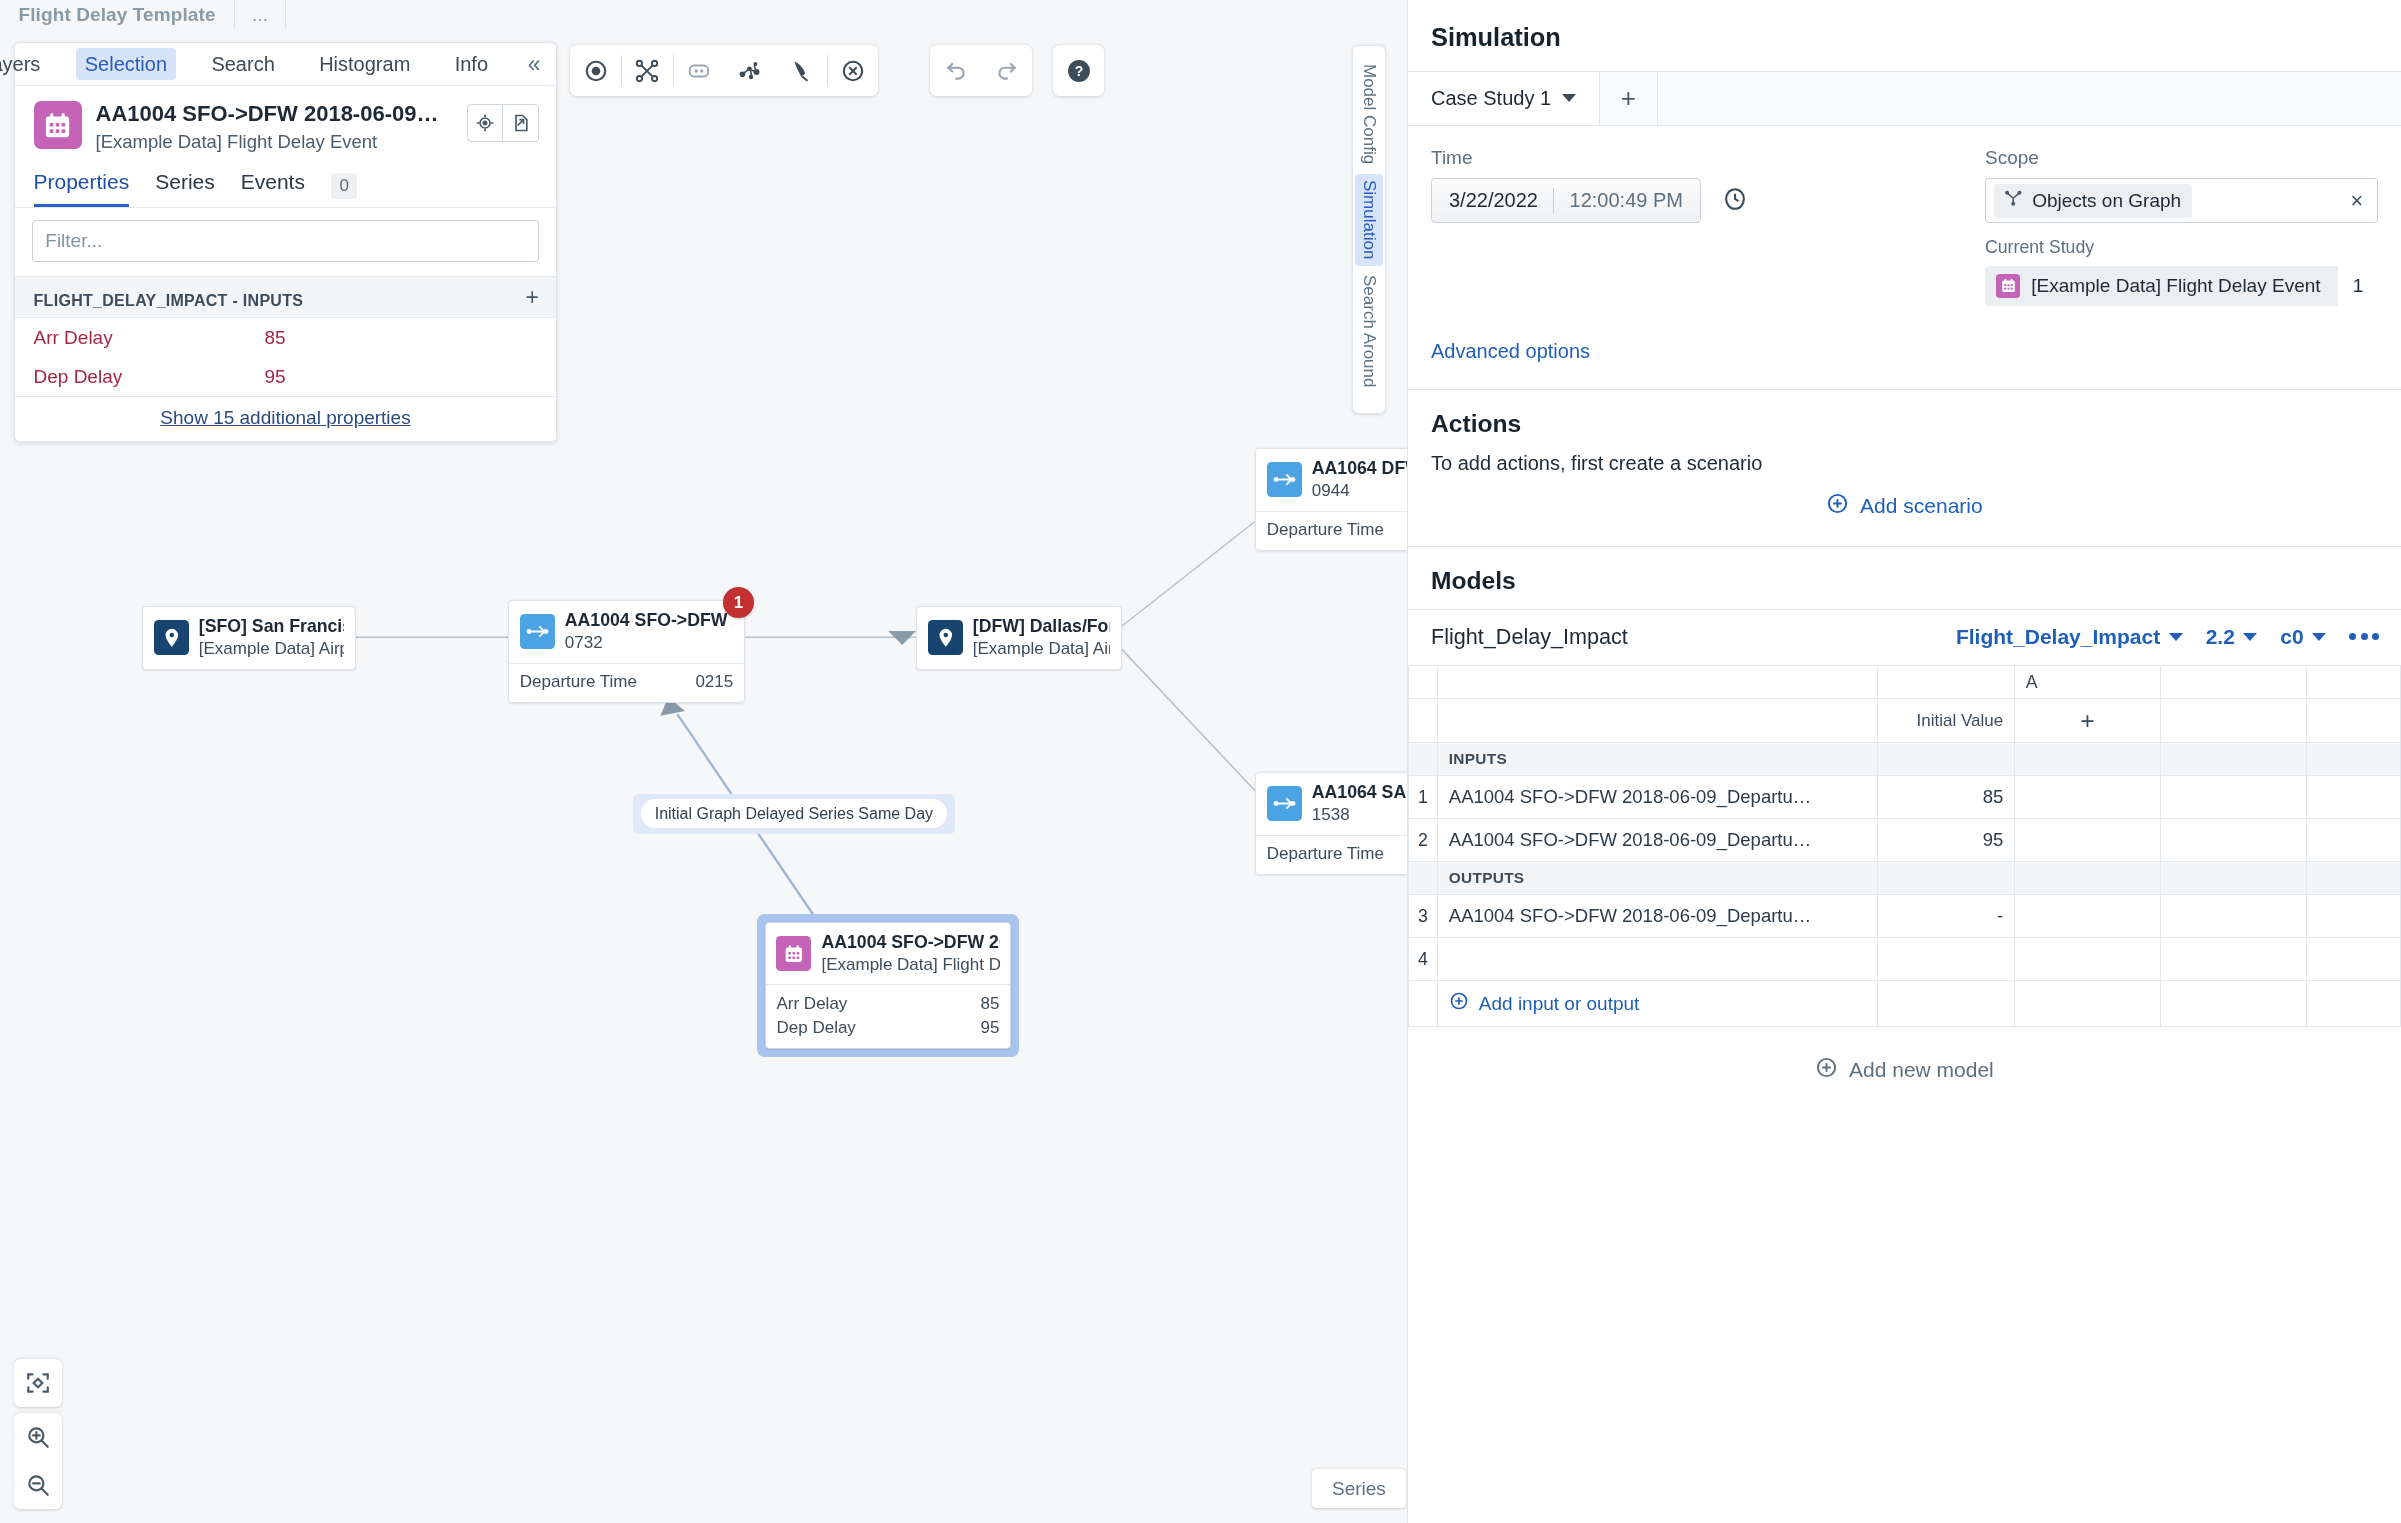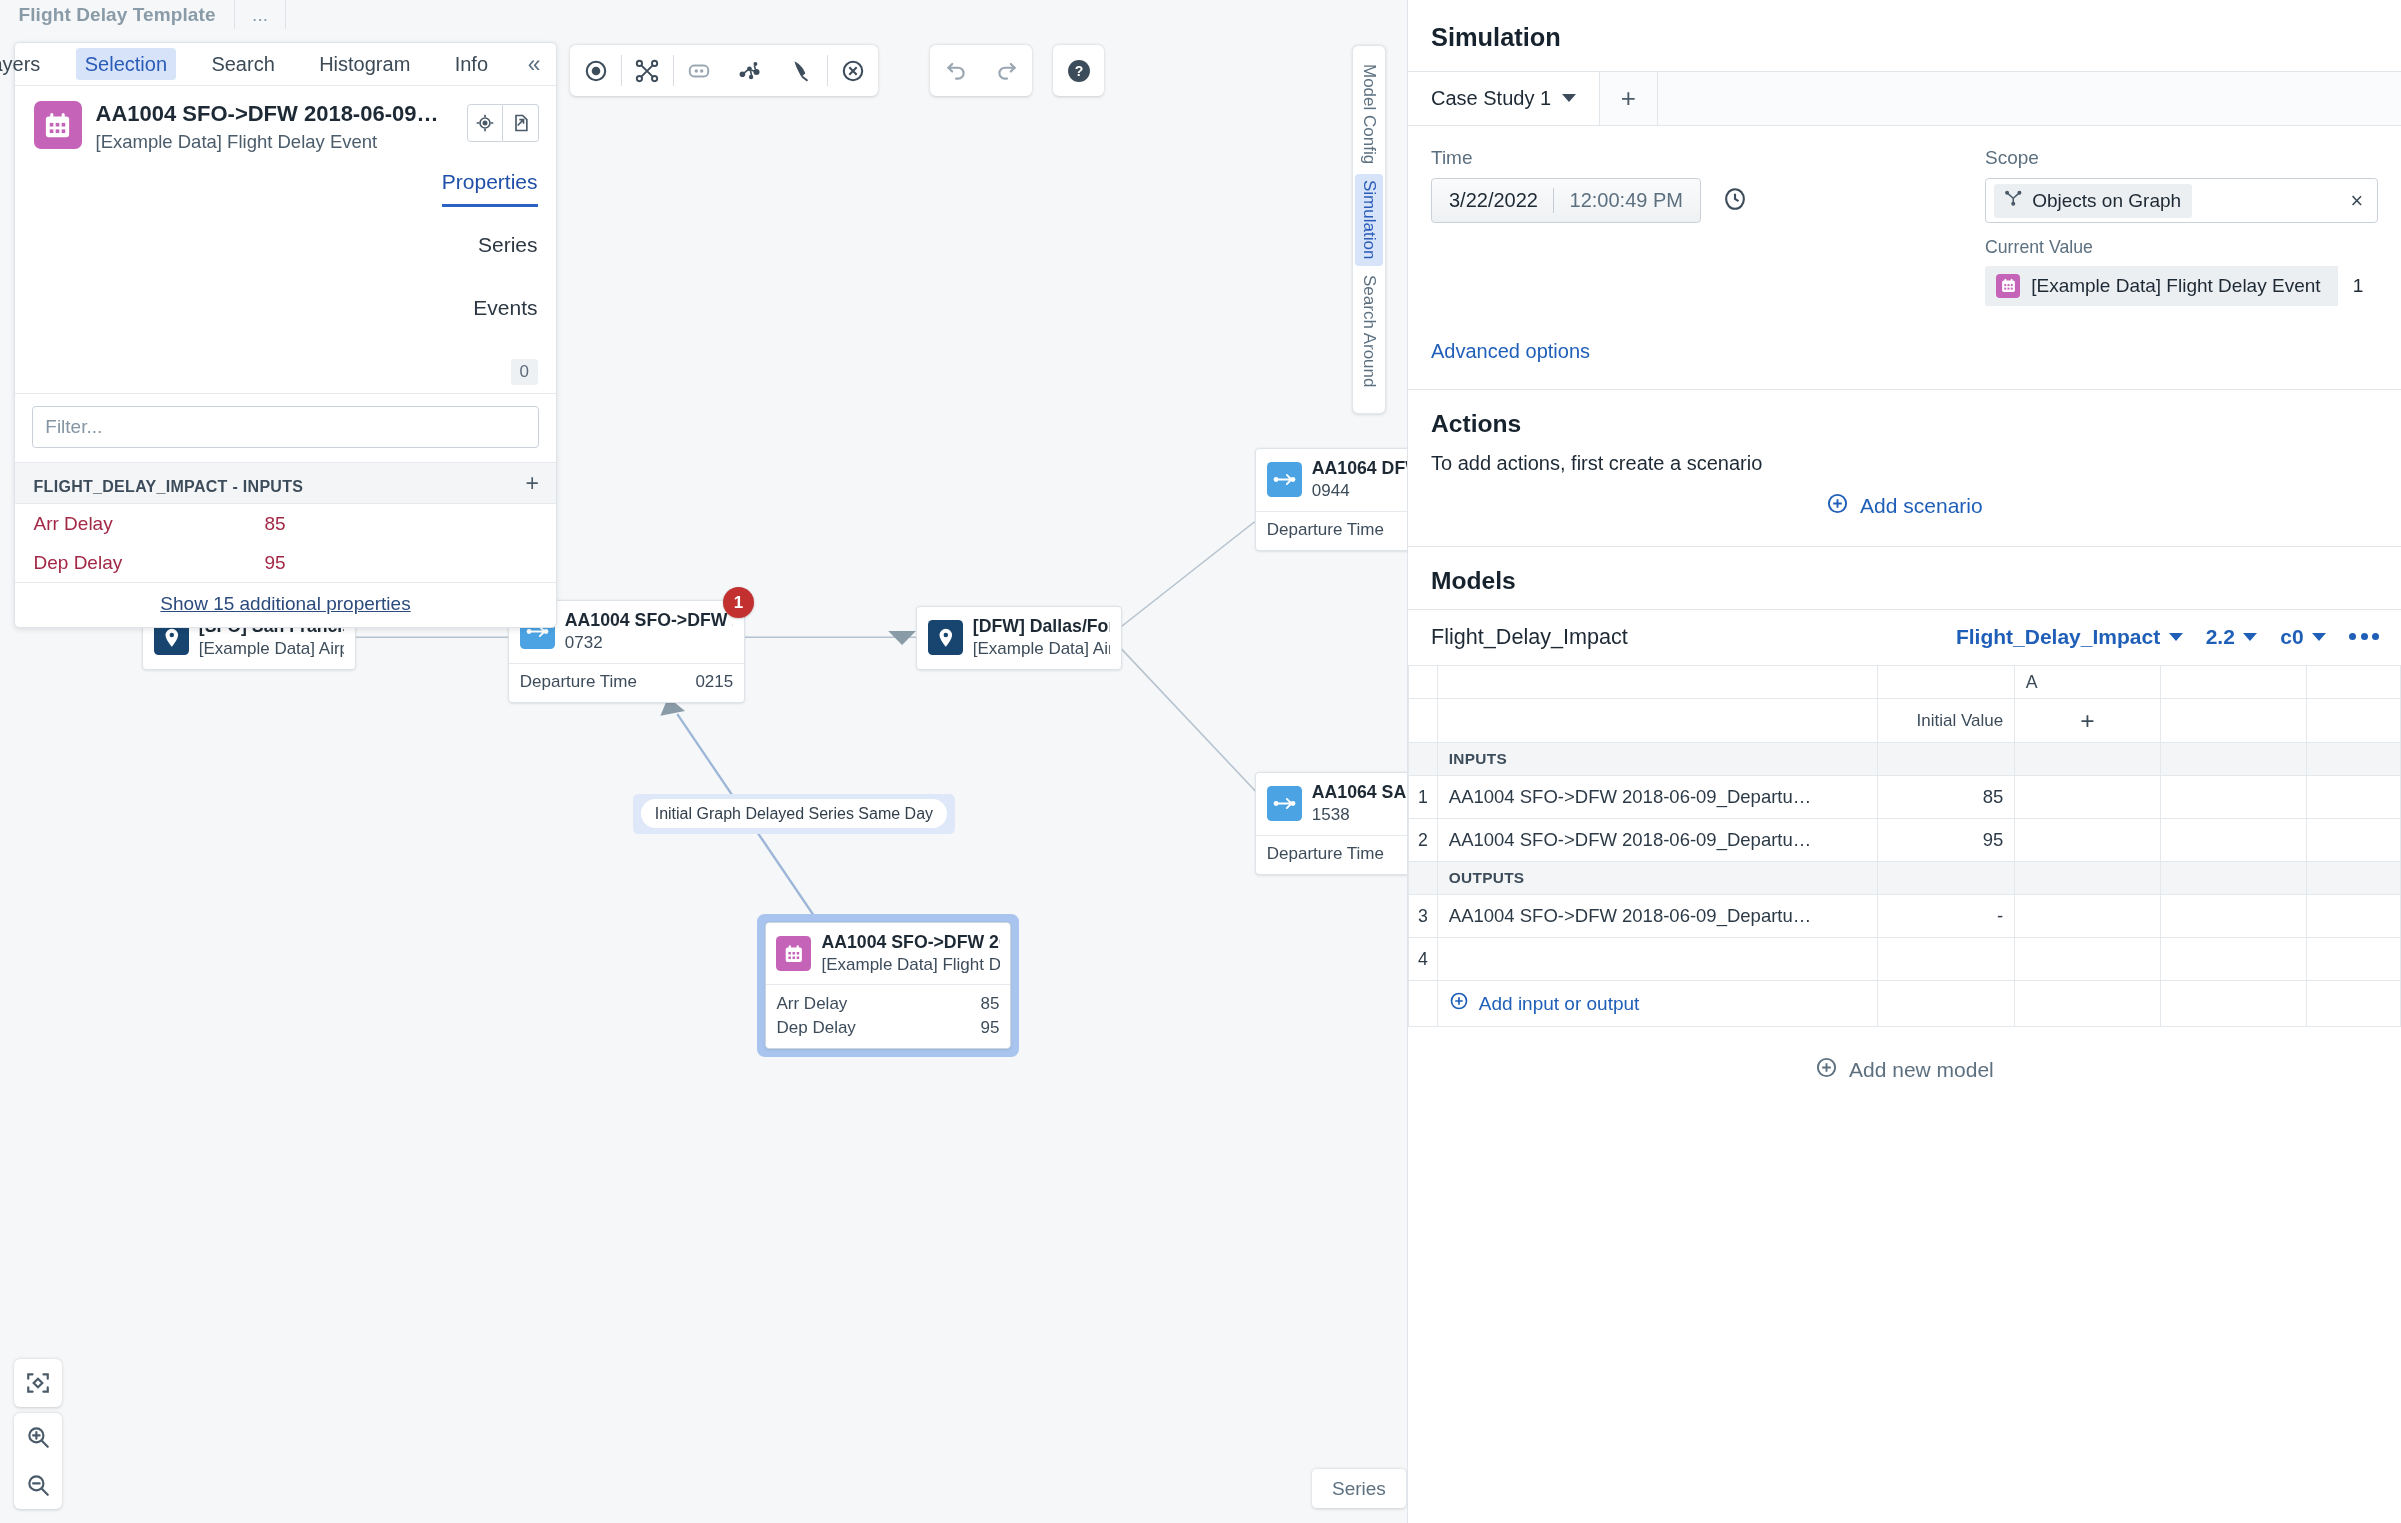--- a/index.html
+++ b/index.html
@@ -55,21 +55,21 @@
   }
   .sel-sub { font-size: 18.5px; color: #4b5c6b; margin-top: 4.6px; }
   .sel-btns { display: flex; flex: 0 0 auto; margin-top: 3.1px; }
   .sel-btns button {
     width: 36px; height: 38px; background: #fff; border: 0.8px solid #ced4db;
     display: flex; align-items: center; justify-content: center; cursor: pointer;
   }
   .sel-btns button:first-child { border-radius: 3.8px 0 0 3.8px; }
   .sel-btns button:last-child { border-radius: 0 3.8px 3.8px 0; border-left: none; }
 
-  .sub-tabs { display: flex; align-items: flex-end; gap: 26px; padding: 9.2px 18.5px 0; border-bottom: 0.8px solid #e6eaee; flex-direction: column; }
+  .sub-tabs { display: flex; align-items: flex-end; gap: 26px; padding: 9.2px 18.5px 0; border-bottom: 0.8px solid #e6eaee; }
   .sub-tabs .st { font-size: 21px; color: #2b3742; padding-bottom: 10px; border-bottom: 3.1px solid transparent; }
   .sub-tabs .st.active { color: #1f4fa8; border-bottom-color: #2a62c4; font-weight: 400; }
   .badge-count {
     background: #eef1f4; color: #5c6b7a; font-size: 17px; border-radius: 3.1px;
     padding: 3.1px 8.5px; margin-bottom: 7.7px;
   }
 
   .filter-wrap { padding: 12.3px 17px 14px; }
   .filter-input {
     width: 100%; height: 42px; border: 0.8px solid #c9d0d8; border-radius: 3.8px;
@@ -614,21 +614,21 @@
                   <circle cx="4" cy="5" r="1.6" fill="#4a5a68"></circle>
                 <circle cx="20" cy="5" r="1.6" fill="#4a5a68"></circle>
                   <circle cx="12" cy="19" r="1.6" fill="#4a5a68"></circle>
               </svg>
             </span>
             <span>Objects on Graph</span>
           </span>
           <span class="x-ico">×</span>
         </div>
 
-        <div class="cur-label">Current Value</div>
+        <div class="cur-label">Current Study</div>
         <div class="cur-val">
           <span class="ci">
             <svg width="17" height="17" viewBox="0 0 24 24">
               <rect x="3" y="5" width="18" height="16" rx="2.2" fill="#fff"></rect>
               <rect x="6.4" y="2.4" width="2.4" height="4.8" rx="1.2" fill="#fff"></rect>
               <rect x="15.2" y="2.4" width="2.4" height="4.8" rx="1.2" fill="#fff"></rect>
               <rect x="6" y="10" width="2.8" height="2.8" fill="#c563b8"></rect>
               <rect x="10.6" y="10" width="2.8" height="2.8" fill="#c563b8"></rect>
               <rect x="15.2" y="10" width="2.8" height="2.8" fill="#c563b8"></rect>
               <rect x="6" y="15" width="2.8" height="2.8" fill="#c563b8"></rect>

